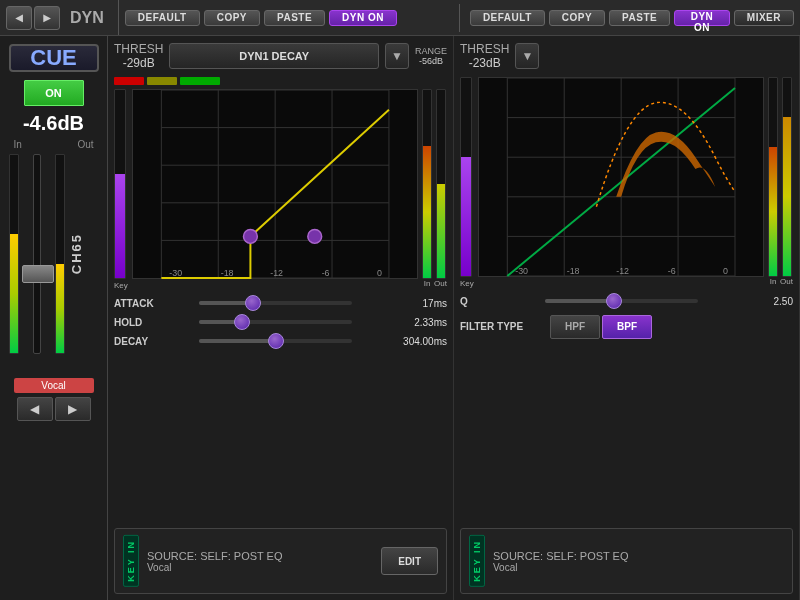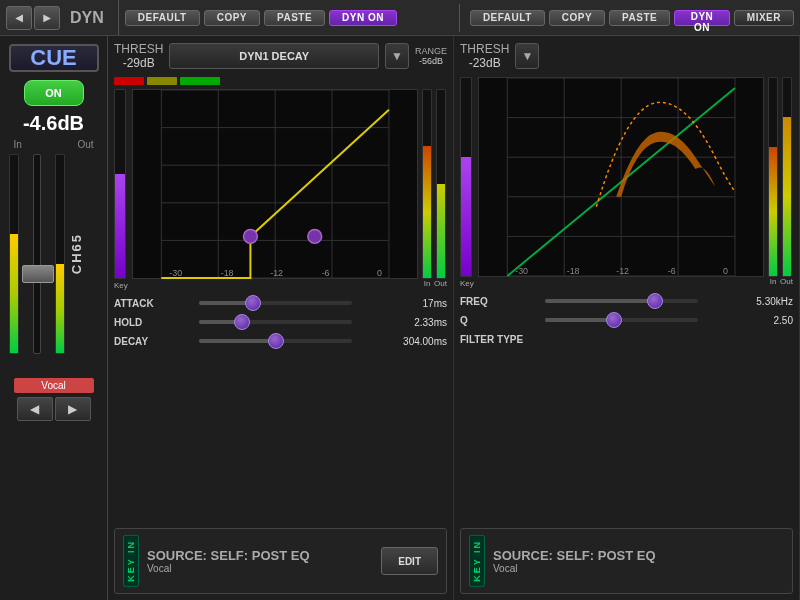--- a/index.html
+++ b/index.html
@@ -69,21 +69,21 @@
       width: 90px; height: 28px;
       background: linear-gradient(to bottom, #2a2a3a, #1a1a2a);
       border: 2px solid #555; border-radius: 4px;
       color: #88aaff; font-size: 22px; font-weight: bold;
       display: flex; align-items: center; justify-content: center;
       cursor: pointer; margin-bottom: 8px;
     }
     .on-btn {
       width: 60px; height: 26px;
       background: linear-gradient(to bottom, #44cc44, #22aa22);
-      border: 1px solid #66ee66; border-radius: 8px;
+      border: 1px solid #66ee66; border-radius: 1px;
       color: #fff; font-size: 11px; font-weight: bold;
       display: flex; align-items: center; justify-content: center;
       cursor: pointer; margin-bottom: 6px;
     }
     .db-display {
       color: #fff; font-size: 20px; font-weight: bold;
       margin-bottom: 4px;
     }
     .in-out-labels {
       display: flex; justify-content: space-between;
@@ -198,21 +198,21 @@
       display: flex; align-items: center; gap: 8px;
     }
     .key-in-label {
       writing-mode: vertical-rl; transform: rotate(180deg);
       font-size: 9px; color: #00cc66; font-weight: bold;
       letter-spacing: 2px;
       background: #003322; padding: 4px 2px;
       border: 1px solid #006644; border-radius: 2px;
     }
     .key-in-info { flex: 1; }
-    .key-in-source { font-size: 13px; color: #aaa; font-weight: bold; }
+    .key-in-source { font-size: 11px; color: #aaa; }
     .key-in-vocal { font-size: 10px; color: #aaa; }
     .edit-btn {
       height: 28px; padding: 0 16px;
       background: linear-gradient(to bottom, #444, #2a2a2a);
       border: 1px solid #666; border-radius: 3px;
       color: #ddd; font-size: 10px; font-weight: bold;
       cursor: pointer;
     }
 
     
@@ -480,37 +480,33 @@
           <div class="vert-meter" style="height:200px;width:10px;">
             <div class="fill" style="height:80%;background:linear-gradient(to top,#00cc44,#cccc00,#cc8800);"></div>
           </div>
           <div style="font-size:8px;color:#aaa;">Out</div>
         </div>
       </div>
     </div>
 
     <div class="slider-section">
       <div class="slider-row">
-        <span class="slider-lbl">FREQ</span>
-        <div class="slider-track">
-          <div class="slider-fill" style="width:72%;"></div>
-          <div class="slider-thumb" style="left:72%;"></div>
-        </div>
-        <span class="slider-val">5.30kHz</span>
-      </div>
-      <div class="slider-row">
         <span class="slider-lbl">Q</span>
         <div class="slider-track">
           <div class="slider-fill" style="width:45%;"></div>
           <div class="slider-thumb" style="left:45%;"></div>
         </div>
         <span class="slider-val">2.50</span>
       </div>
       <div class="filter-type-section">
         <span class="filter-lbl">FILTER TYPE</span>
+        <div class="filter-btns">
+          <button class="filter-btn">HPF</button>
+          <button class="filter-btn active">BPF</button>
+        </div>
       </div>
     </div>
 
     <div class="key-in-section">
       <div class="key-in-label">KEY IN</div>
       <div class="key-in-info">
         <div class="key-in-source">SOURCE: SELF: POST EQ</div>
         <div class="key-in-vocal">Vocal</div>
       </div>
     </div>

